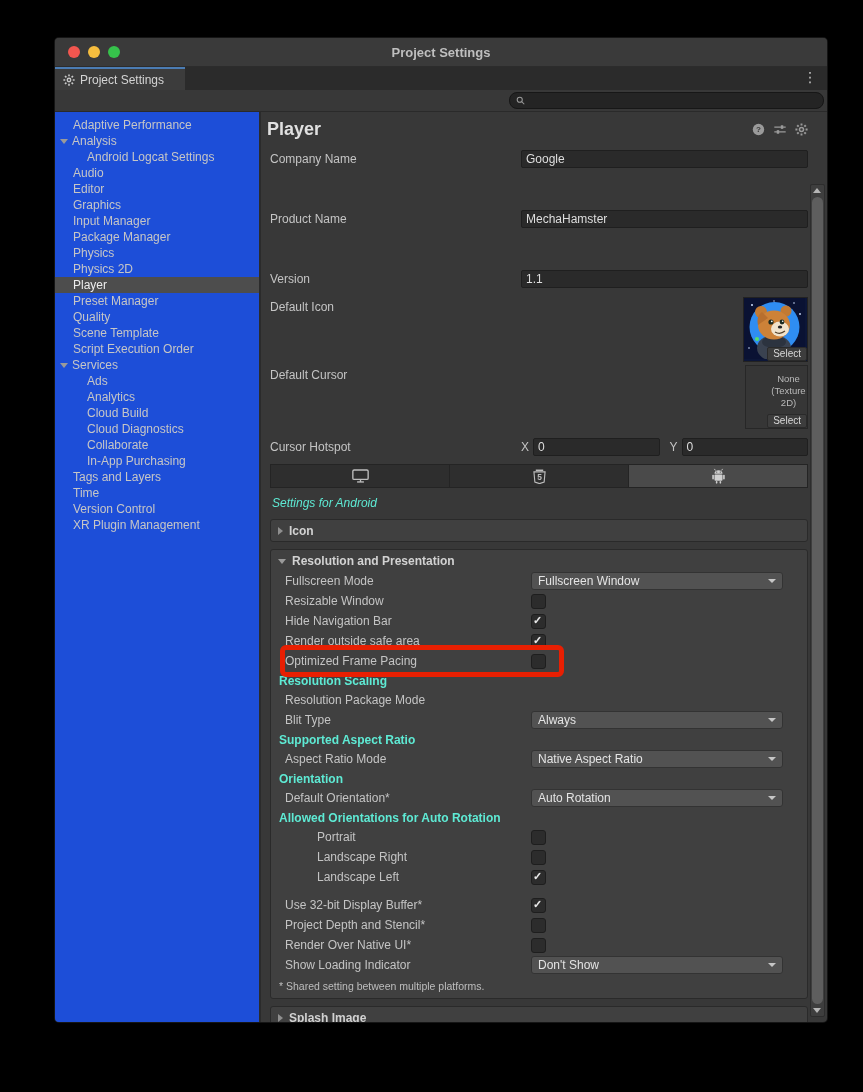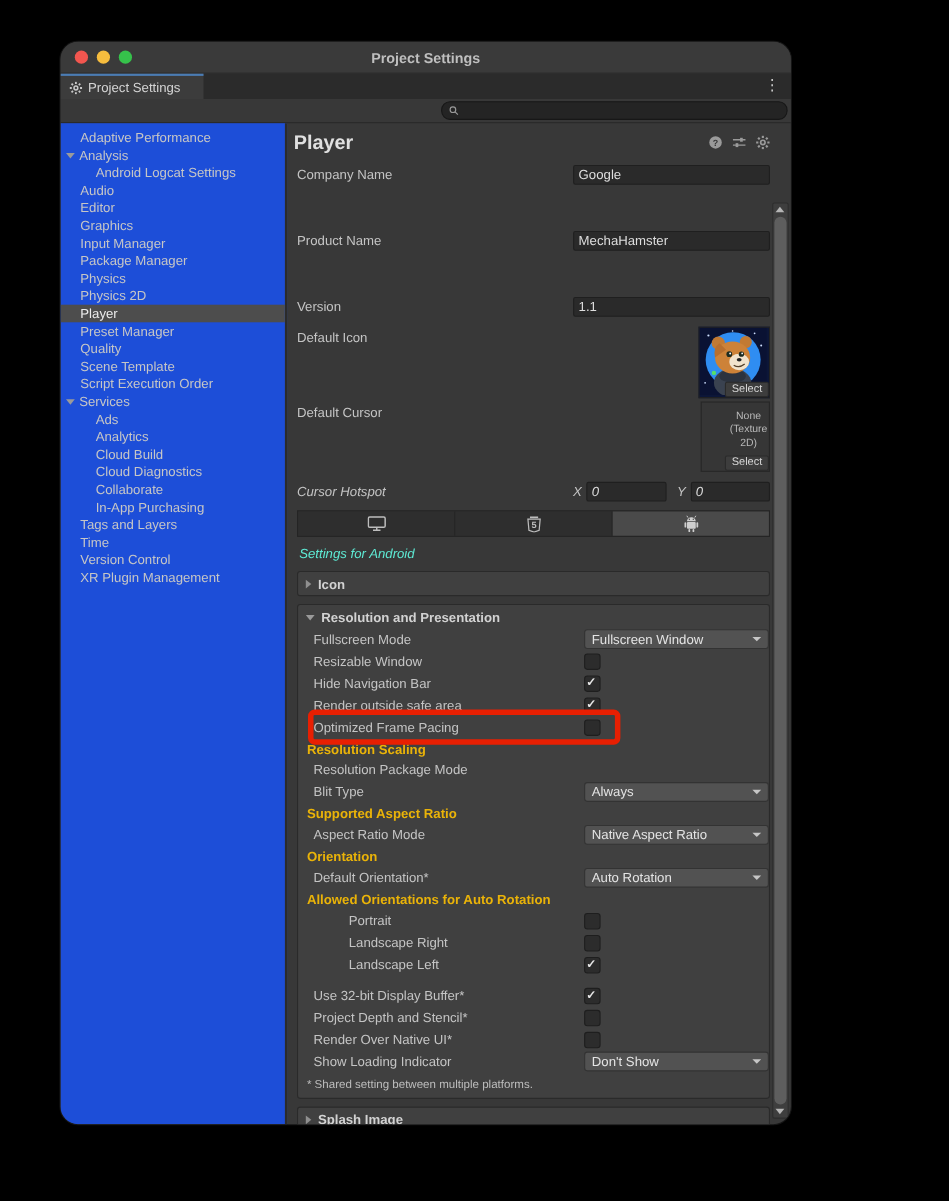--- a/index.html
+++ b/index.html
@@ -1,17 +1,17 @@
 <!DOCTYPE html>
 <html><head>
 <meta charset="utf-8">
 <style>
   html,body{margin:0;padding:0;}
   body{width:863px;height:1092px;background:#000;font-family:"Liberation Sans",sans-serif;position:relative;overflow:hidden;}
-  .window{position:absolute;left:55px;top:38px;width:664px;height:984px;background:#383838;border-radius:16px;overflow:hidden;display:flex;flex-direction:column;box-shadow:0 0 0 1px #151515,0 14px 40px rgba(0,0,0,.7);}
+  .window{position:absolute;left:55px;top:38px;width:772px;height:984px;background:#383838;border-radius:4px;overflow:hidden;display:flex;flex-direction:column;box-shadow:0 0 0 1px #151515,0 14px 40px rgba(0,0,0,.7);}
   
   .titlebar{height:28px;min-height:28px;background:#3a3a3a;border-bottom:1px solid #2c2c2c;display:flex;align-items:center;position:relative;}
   .traffic{display:flex;gap:8px;margin-left:13px;z-index:2;}
   .light{width:12px;height:12px;border-radius:50%;}
   .win-title{position:absolute;left:0;right:0;text-align:center;font-weight:bold;font-size:13px;color:#bfbfbf;}
   
   .tabstrip{height:23px;min-height:23px;background:#2b2b2b;display:flex;position:relative;}
   .ptab-main{width:130px;background:#3c3c3c;border-top:2px solid #4b7cb3;box-sizing:border-box;display:flex;align-items:center;gap:5px;padding:0 8px;font-size:12px;color:#d4d4d4;}
   .kebab{position:absolute;right:10px;top:3px;color:#c9c9c9;font-size:14px;line-height:14px;letter-spacing:0;}
   
@@ -45,21 +45,21 @@
   .ptabs{display:flex;height:22px;border:1px solid #242424;margin:7px 0 0 3px;background:#2e2e2e;}
   .ptab{flex:1;display:flex;align-items:center;justify-content:center;background:#2e2e2e;border-right:1px solid #242424;}
   .ptab:last-child{border-right:none;}
   .ptab.active{background:#4a4a4a;}
   .settings-for{font-size:12px;color:#5eead4;margin:8px 0 0 5px;height:16px;font-style:italic;}
   
   .group{background:#404040;border:1px solid #2a2a2a;border-radius:3px;margin:7px 0 0 3px;}
   .group-head{height:21px;display:flex;align-items:center;padding:0 7px;font-weight:bold;font-size:12px;color:#d2d2d2;}
   .group.main{padding-bottom:4px;}
   .g-row{display:flex;align-items:center;height:20px;padding-left:8px;font-size:12px;color:#c4c4c4;position:relative;}
-  .g-hdr{height:19px;display:flex;align-items:center;padding-left:8px;font-size:12px;font-weight:bold;color:#eab308;}
+  .g-hdr{height:19px;display:flex;align-items:center;padding-left:8px;font-size:12px;font-weight:bold;color:#5eead4;}
   .glbl{width:252px;min-width:252px;box-sizing:border-box;padding-left:6px;}
   .glbl.ind2{padding-left:38px;}
   .dropdown{width:238px;height:16px;background:#525252;border:1px solid #333;border-radius:3px;display:flex;align-items:center;justify-content:space-between;padding:0 6px;color:#e4e4e4;font-size:12px;cursor:default;}
   .dd-arrow{width:0;height:0;border-left:4px solid transparent;border-right:4px solid transparent;border-top:4px solid #c6c6c6;}
   .cb{width:13px;height:13px;background:#2c2c2c;border:1px solid #1e1e1e;border-radius:3px;position:relative;}
   .cb.checked::after{content:"\2713";position:absolute;left:1px;top:-1px;color:#e8e8e8;font-size:11px;font-weight:bold;}
   .hl-red{position:absolute;left:9px;top:-6px;width:284px;height:32px;box-sizing:border-box;border:5px solid #e81f02;border-radius:6px;pointer-events:none;z-index:6;background:transparent;}
   .footnote{font-size:10.5px;color:#bdbdbd;padding:5px 0 2px 8px;}
   .spacer8{height:8px;}
   
@@ -282,21 +282,21 @@
 
       <div class="objrow" style="height:68px;margin-top:1px;">
         <span class="rlbl">Default Cursor</span>
         <div class="cursorbox">
           <div>None</div>
           <div>(Texture 2D)</div>
           <div class="selectbtn">Select</div>
         </div>
       </div>
 
-      <div class="frow" style="margin-top:4px;font-style:italic;">
+      <div class="frow" style="margin-top:4px;">
         <span class="lblw">Cursor Hotspot</span>
         <div class="xyrow">
           <span class="xy-lbl">X</span>
           <div class="tinput">0</div>
           <span class="xy-lbl" style="margin-left:6px;">Y</span>
           <div class="tinput">0</div>
         </div>
       </div>
 
       <div class="ptabs">

